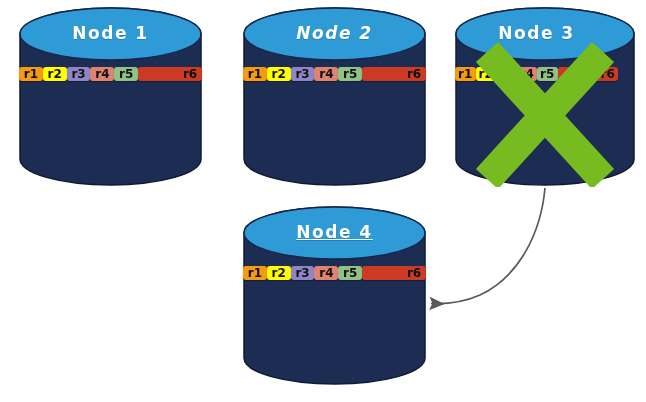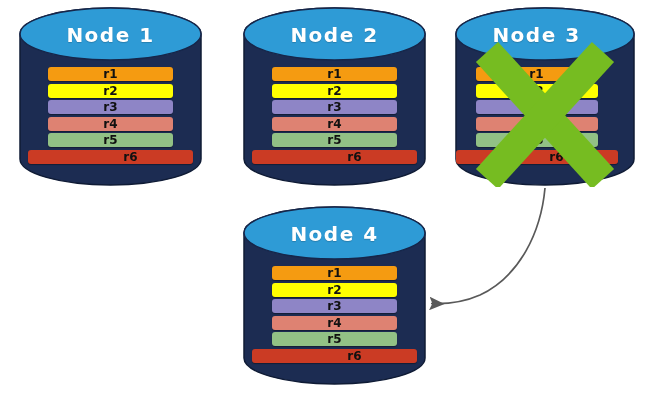--- a/index.html
+++ b/index.html
@@ -28,33 +28,33 @@
     left: 0; top: 0;
     overflow: visible;
   }
   .node-title {
     position: absolute;
     left: 0;
     width: 100%;
     text-align: center;
     color: #ffffff;
     font-weight: bold;
-    font-size: 20px;
+    font-size: 17px;
     letter-spacing: 1.5px;
     line-height: 1;
     text-shadow: 0 1px 1px rgba(0,0,0,0.18);
     pointer-events: none;
     font-family: "DejaVu Sans", sans-serif;
   }
   .rows {
     position: absolute;
     left: 0;
     width: 100%;
     display: flex;
-    flex-direction: column;
+    flex-direction: row;
     border-radius: 23px;
   }
   .row {
     position: relative;
     height: 14px;
     margin: 0 auto 2.6px auto;
     border-radius: 3px;
     box-shadow: 0 1px 1px rgba(0,0,0,0.35);
     display: flex;
     align-items: center;
@@ -111,21 +111,21 @@
       <div class="row" style="background: rgb(203, 59, 36); width: 125px;">
         <span class="row-label">r6</span>
       </div>
     </div>
   </div>
 <div class="node" style="left: 243px; top: 6px; width: 183px; height: 181px;">
     <svg class="node-svg" width="183" height="181" viewBox="0 0 183 181">
       <path d="M 1 28 L 1 153 A 90.5 26 0 0 0 182 153 L 182 28 A 90.5 26 0 0 0 1 28 Z" fill="#1C2C52" stroke="#0F1B35" stroke-width="1.5"></path>
       <ellipse cx="91.5" cy="28" rx="90.5" ry="26" fill="#2E9BD6" stroke="#16264A" stroke-width="1.5"></ellipse>
     </svg>
-    <div class="node-title" style="top: 19px;">Node 2</div>
+    <div class="node-title" style="top: 19px; font-style: italic;">Node 2</div>
     <div class="rows" style="top: 61px;">
       <div class="row" style="background: rgb(245, 155, 17); width: 125px;">
         <span class="row-label">r1</span>
       </div>
       <div class="row" style="background: rgb(255, 255, 0); width: 125px;">
         <span class="row-label">r2</span>
       </div>
       <div class="row" style="background: rgb(142, 133, 198); width: 125px;">
         <span class="row-label">r3</span>
       </div>
@@ -171,21 +171,21 @@
         <line x1="32" y1="46" x2="148" y2="173"></line>
         <line x1="148" y1="46" x2="32" y2="173"></line>
       </g>
     </svg>
   </div>
 <div class="node" style="left: 243px; top: 205px; width: 183px; height: 181px;">
     <svg class="node-svg" width="183" height="181" viewBox="0 0 183 181">
       <path d="M 1 28 L 1 153 A 90.5 26 0 0 0 182 153 L 182 28 A 90.5 26 0 0 0 1 28 Z" fill="#1C2C52" stroke="#0F1B35" stroke-width="1.5"></path>
       <ellipse cx="91.5" cy="28" rx="90.5" ry="26" fill="#2E9BD6" stroke="#16264A" stroke-width="1.5"></ellipse>
     </svg>
-    <div class="node-title" style="top: 19px;">Node 4</div>
+    <div class="node-title" style="top: 19px; text-decoration: underline;">Node 4</div>
     <div class="rows" style="top: 61px;">
       <div class="row" style="background: rgb(245, 155, 17); width: 125px;">
         <span class="row-label">r1</span>
       </div>
       <div class="row" style="background: rgb(255, 255, 0); width: 125px;">
         <span class="row-label">r2</span>
       </div>
       <div class="row" style="background: rgb(142, 133, 198); width: 125px;">
         <span class="row-label">r3</span>
       </div>

